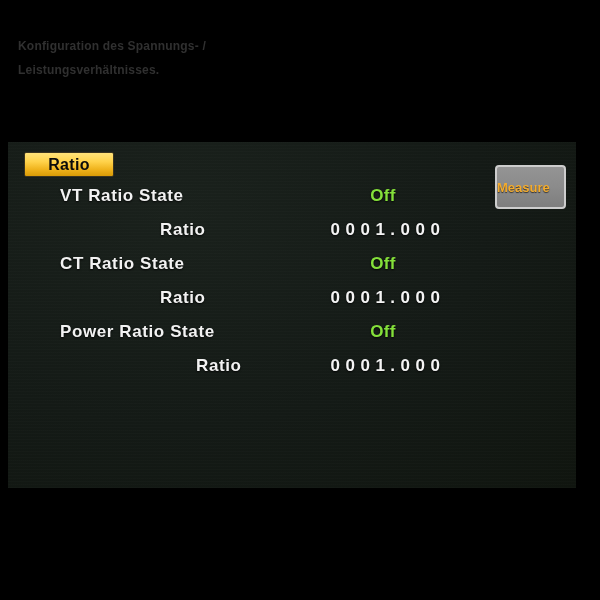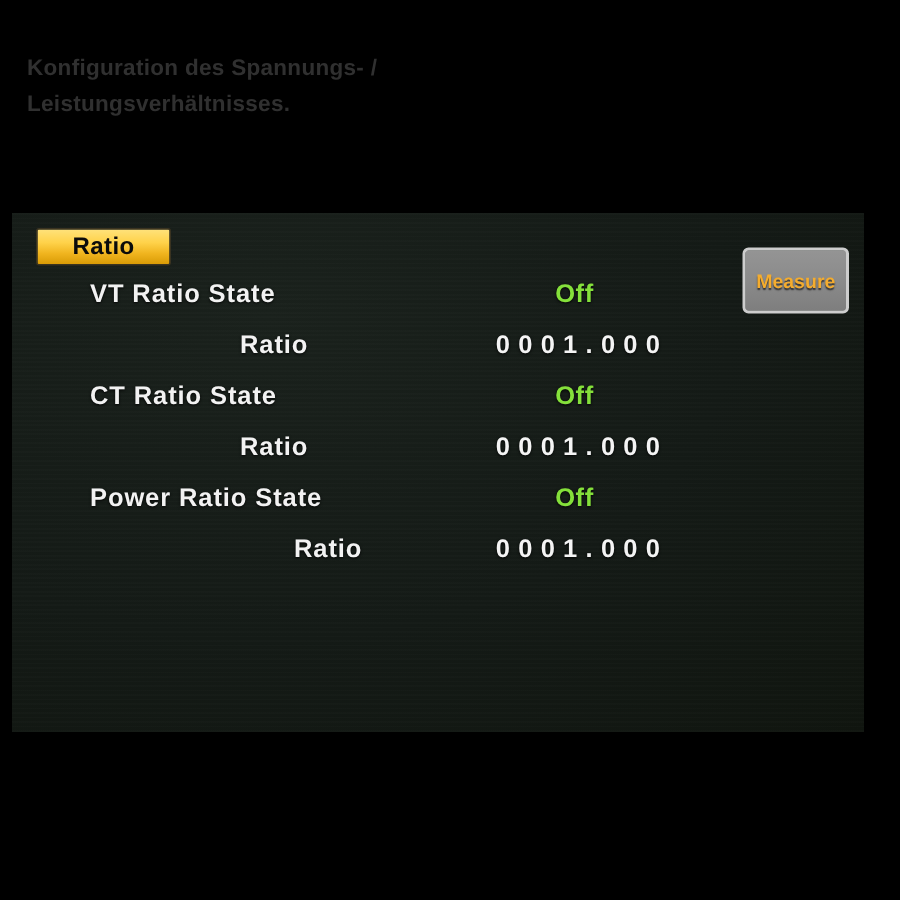--- a/index.html
+++ b/index.html
@@ -16,21 +16,21 @@
     -webkit-font-smoothing: antialiased;
   }
 
   
   #caption {
     position: absolute;
     left: 18px;
     top: 34px;
     width: 420px;
     color: #303030;
-    font-size: 15px;
+    font-size: 12px;
     font-weight: bold;
     line-height: 24px;
     letter-spacing: 0.2px;
     white-space: pre-line;
   }
 
   
   #panel {
     position: absolute;
     left: 8px;
@@ -79,21 +79,21 @@
     left: 487px;
     top: 23px;
     width: 71px;
     height: 44px;
     box-sizing: border-box;
     border: 2px solid #cdcdcd;
     border-radius: 4px;
     background: linear-gradient(180deg, #949494 0%, #8b8b8b 50%, #7e7e7e 100%);
     display: flex;
     align-items: center;
-    justify-content: center;
+    justify-content: flex-start;
     color: #f4ac2e;
     font-size: 13px;
     font-weight: bold;
     text-shadow: 0 1px 1px rgba(0,0,0,0.65);
     z-index: 3;
   }
 
   
   .row {
     position: absolute;

